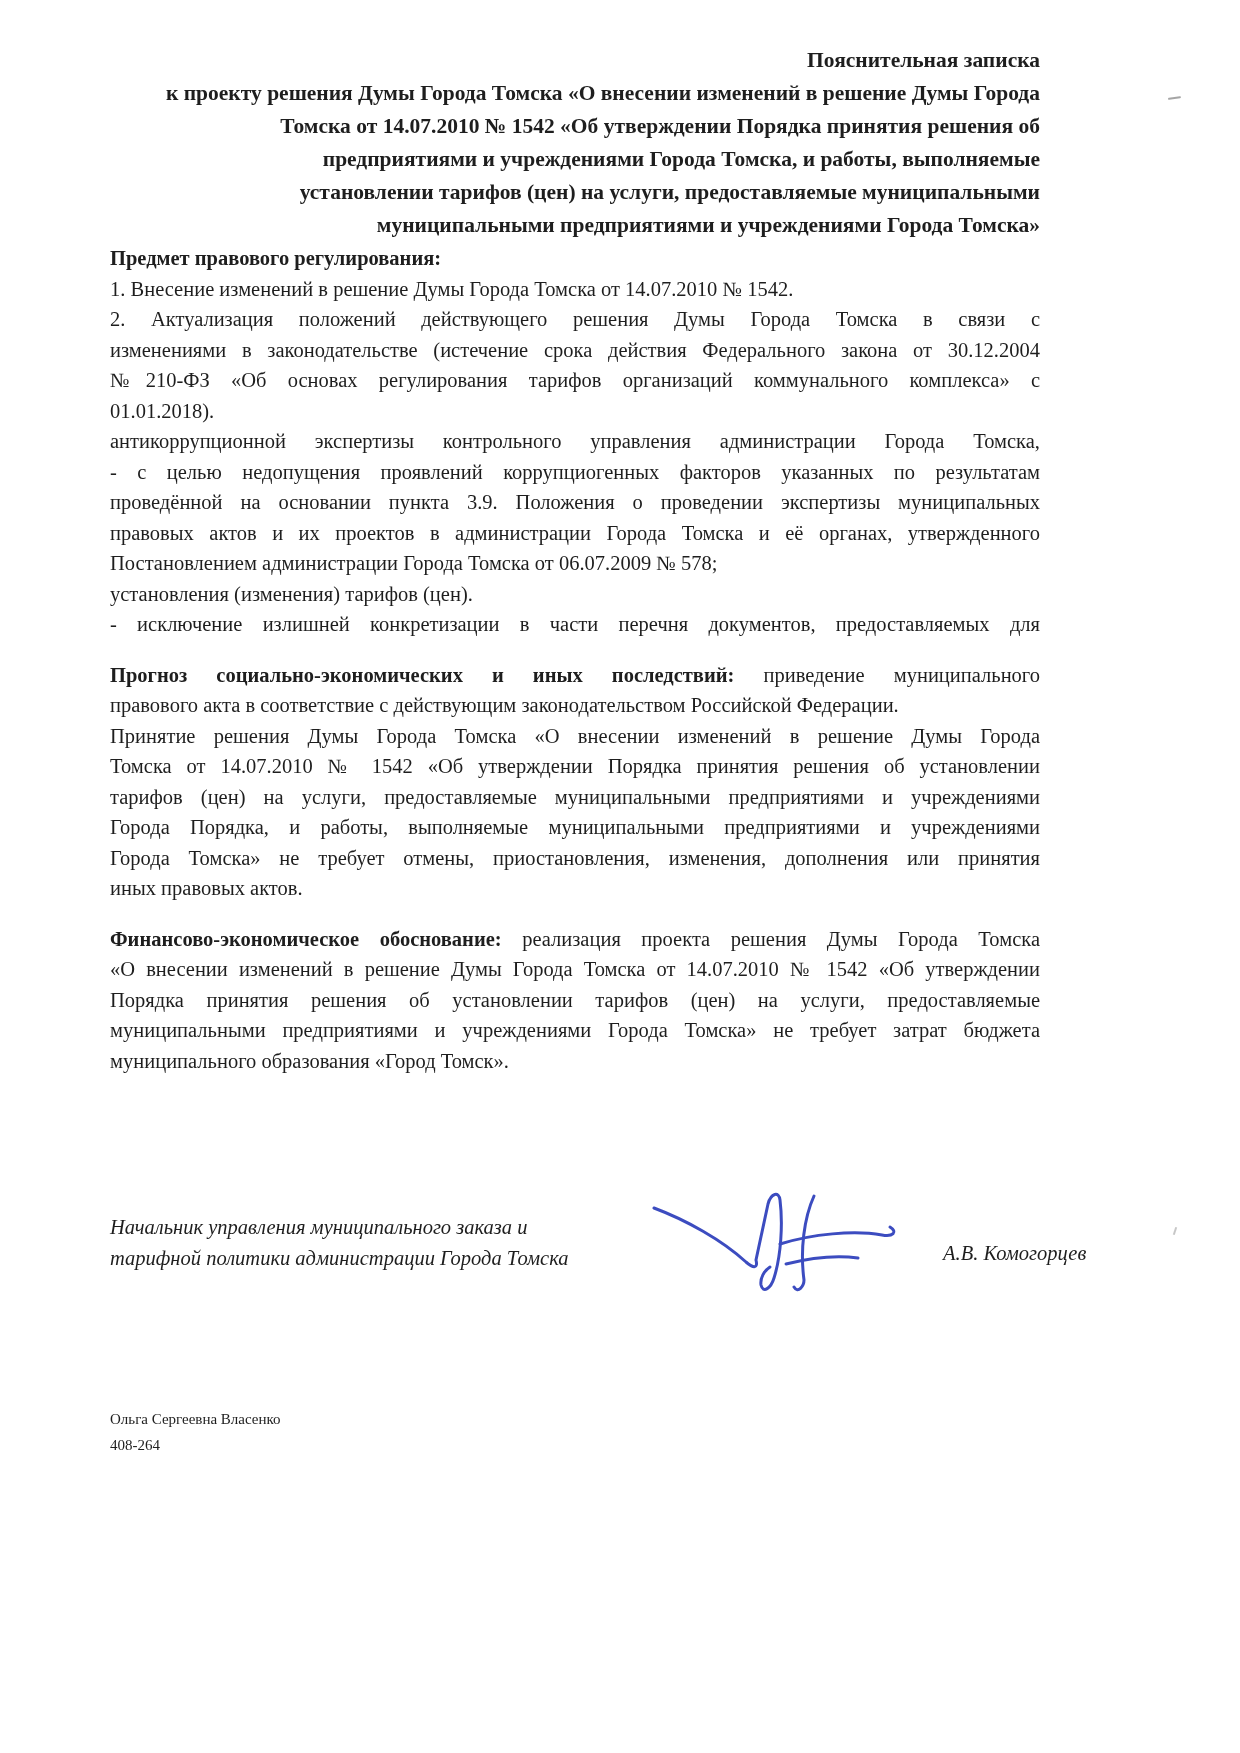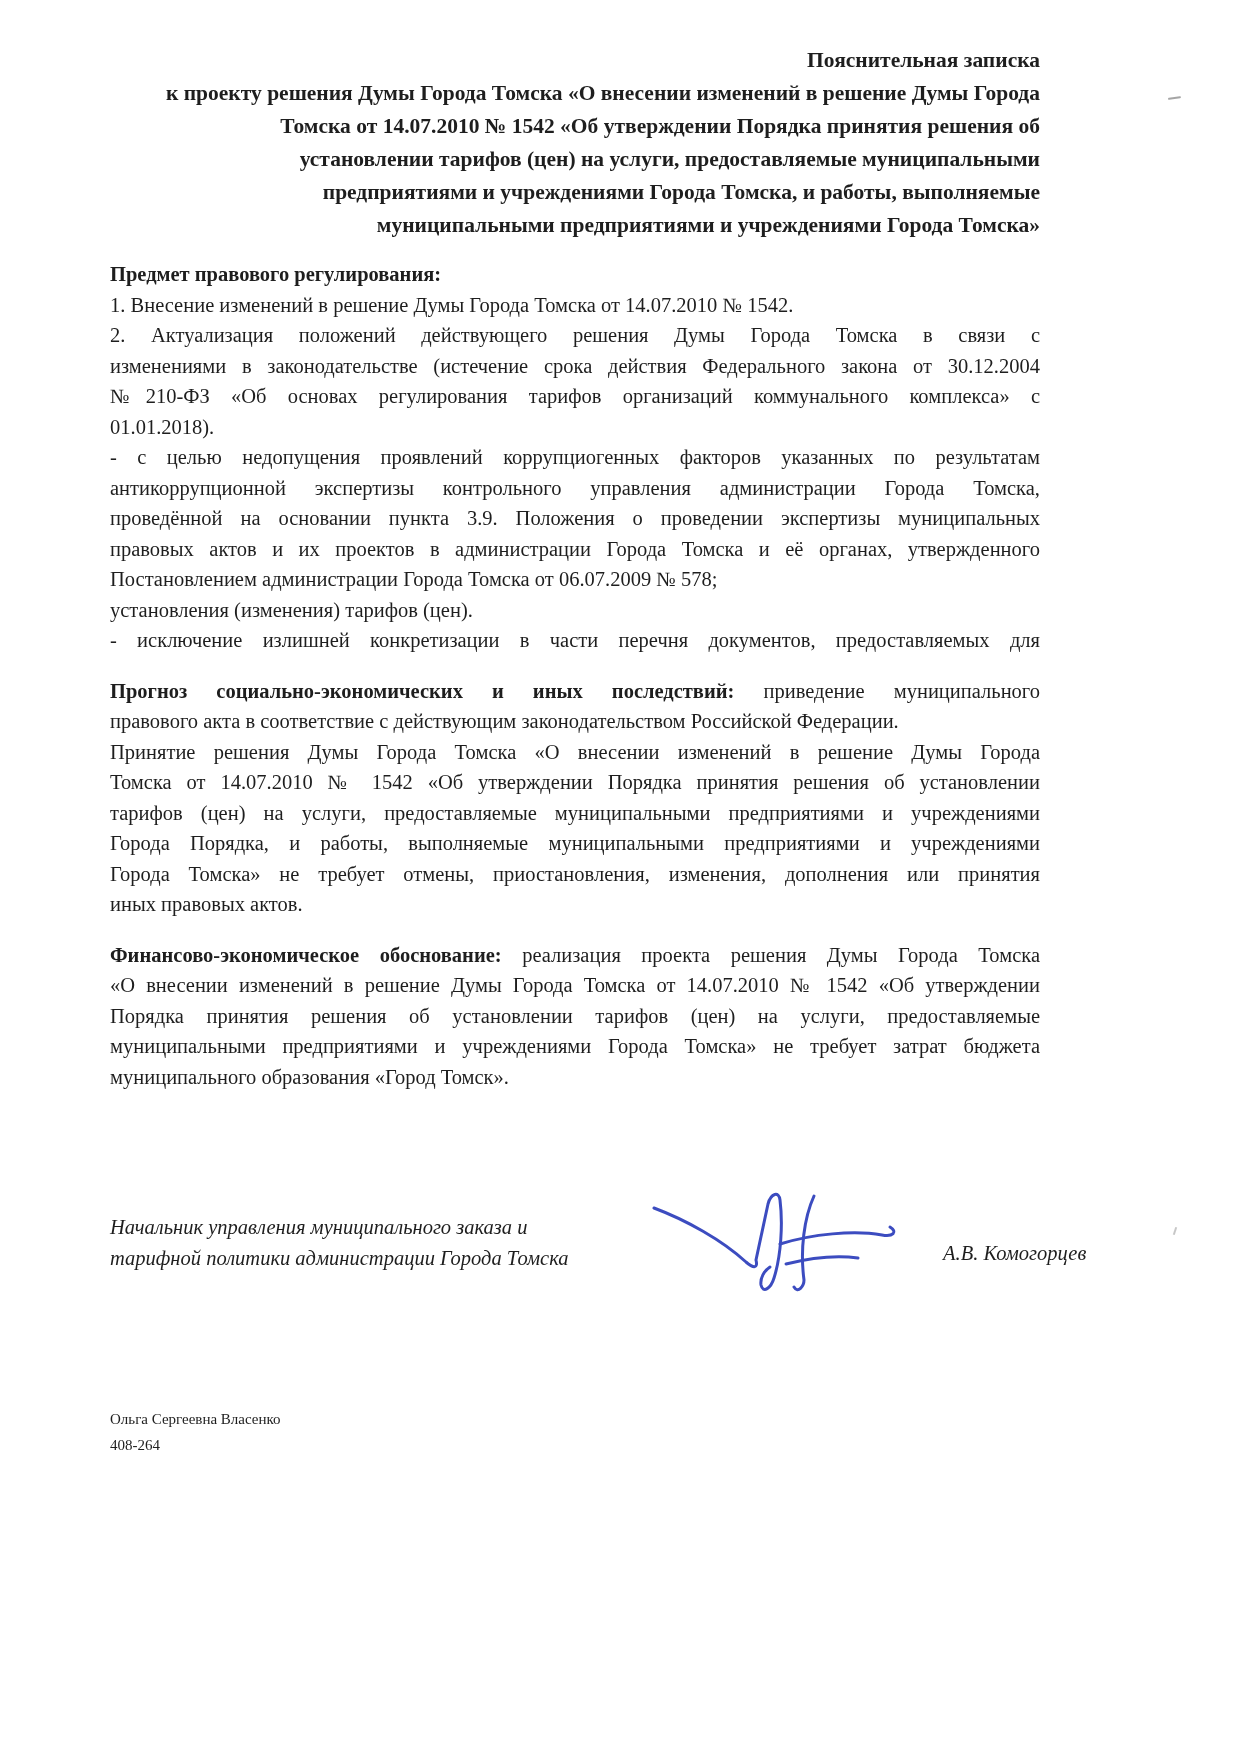--- a/index.html
+++ b/index.html
@@ -7,21 +7,21 @@
     position:relative;
     width:1240px;height:1753px;
     background:#ffffff;
     font-family:"Liberation Serif", serif;
     color:#1e1e1e;
     overflow:hidden;
   }
   .content{position:absolute;left:110px;top:44px;width:930px;}
   .doc-title{font-weight:bold;text-align:right;font-size:21.5px;line-height:33px;}
   .title-line{white-space:normal;}
-  .doc-body{font-size:20.5px;line-height:30.5px;margin-top:17px;}
+  .doc-body{font-size:20.5px;line-height:30.5px;margin-top:1px;}
   .section{margin:0;}
   .section.gap{margin-top:20px;}
   .line{text-align:left;}
   .line.just{text-align:justify;text-align-last:justify;}
   .b{font-weight:bold;}
   .signoff{position:absolute;left:110px;top:1212px;width:930px;font-size:20.5px;line-height:30.5px;font-style:italic;}
   .signoff-name{position:absolute;left:833px;top:26px;white-space:nowrap;}
   .sig-wrap{position:absolute;left:648px;top:1182px;width:286px;height:122px;}
   .footer{position:absolute;left:110px;top:1406px;font-size:15px;line-height:26px;}
   .artifact-dash{
@@ -36,34 +36,34 @@
 </head>
 <body>
 
 <div class="page">
 
   <div class="content">
     <div class="doc-title">
         <div class="title-line">Пояснительная записка</div>
         <div class="title-line">к проекту решения Думы Города Томска «О внесении изменений в решение Думы Города</div>
         <div class="title-line">Томска от 14.07.2010 № 1542 «Об утверждении Порядка принятия решения об</div>
+        <div class="title-line">предприятиями и учреждениями Города Томска, и работы, выполняемые</div>
         <div class="title-line">установлении тарифов (цен) на услуги, предоставляемые муниципальными</div>
-        <div class="title-line">предприятиями и учреждениями Города Томска, и работы, выполняемые</div>
         <div class="title-line">муниципальными предприятиями и учреждениями Города Томска»</div>
       </div>
     <div class="doc-body">
         <div class="section">
           <div class="line"><span class="b">Предмет правового регулирования:</span></div>
           <div class="line"><span>1. Внесение изменений в решение Думы Города Томска от 14.07.2010 № 1542.</span></div>
           <div class="line just"><span>2. Актуализация положений действующего решения Думы Города Томска в связи с</span></div>
           <div class="line just"><span>изменениями в законодательстве (истечение срока действия Федерального закона от 30.12.2004</span></div>
           <div class="line just"><span>№210-ФЗ «Об основах регулирования тарифов организаций коммунального комплекса» с</span></div>
           <div class="line"><span>01.01.2018).</span></div>
+          <div class="line just"><span>антикоррупционной экспертизы контрольного управления администрации Города Томска,</span></div>
           <div class="line just"><span>- с целью недопущения проявлений коррупциогенных факторов указанных по результатам</span></div>
-          <div class="line just"><span>антикоррупционной экспертизы контрольного управления администрации Города Томска,</span></div>
           <div class="line just"><span>проведённой на основании пункта 3.9. Положения о проведении экспертизы муниципальных</span></div>
           <div class="line just"><span>правовых актов и их проектов в администрации Города Томска и её органах, утвержденного</span></div>
           <div class="line"><span>Постановлением администрации Города Томска от 06.07.2009 № 578;</span></div>
           <div class="line"><span>установления (изменения) тарифов (цен).</span></div>
           <div class="line just"><span>- исключение излишней конкретизации в части перечня документов, предоставляемых для</span></div>
         </div>
         <div class="section gap">
           <div class="line just"><span class="b">Прогноз социально-экономических и иных последствий:</span><span> приведение муниципального</span></div>
           <div class="line"><span>правового акта в соответствие с действующим законодательством Российской Федерации.</span></div>
           <div class="line just"><span>Принятие решения Думы Города Томска «О внесении изменений в решение Думы Города</span></div>

